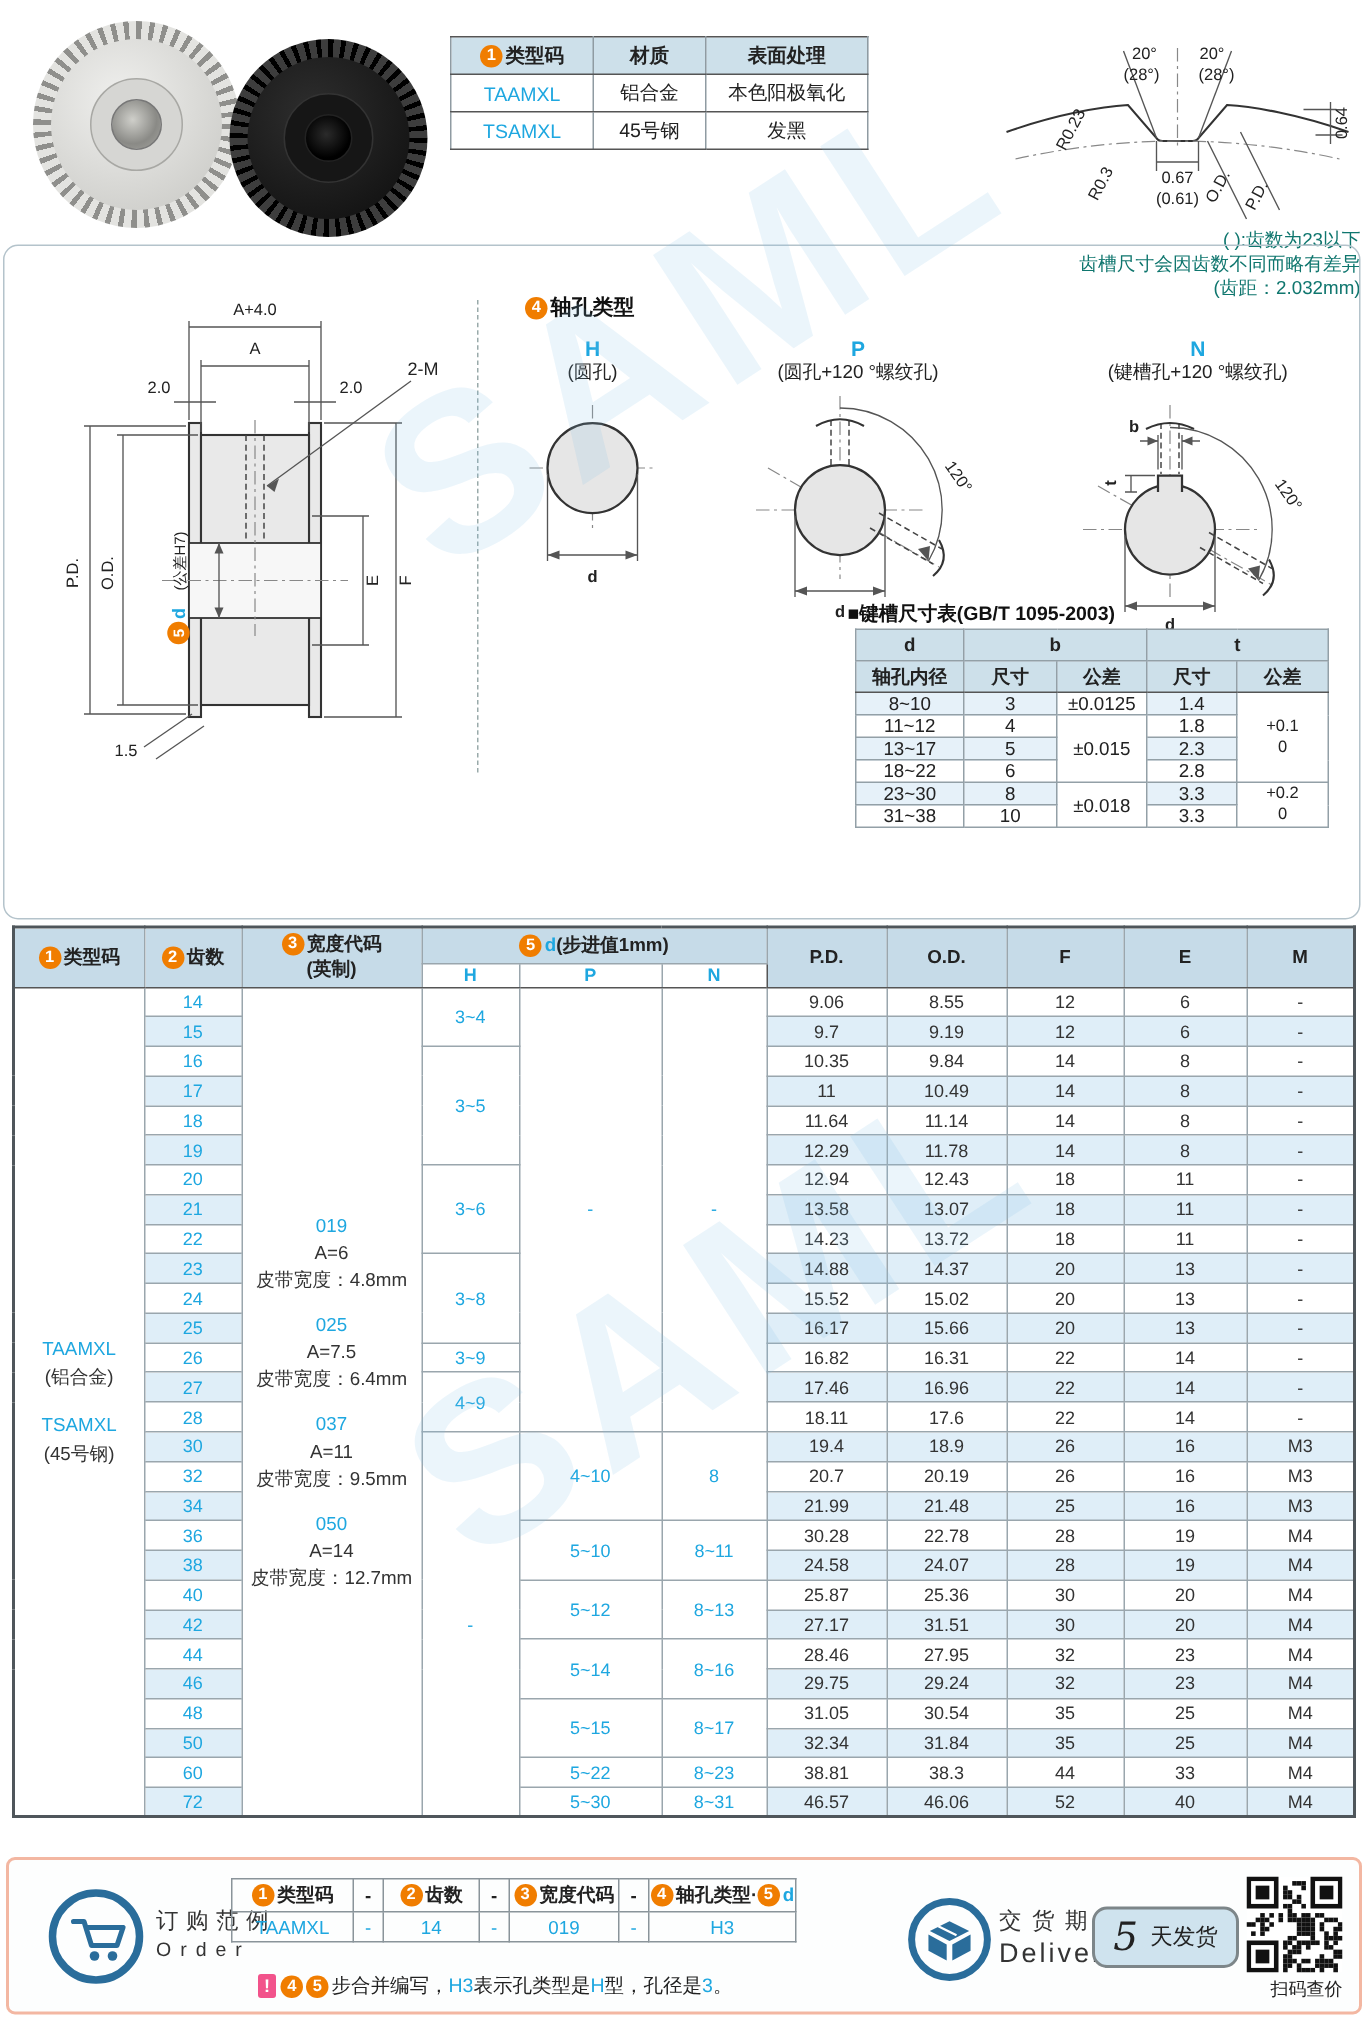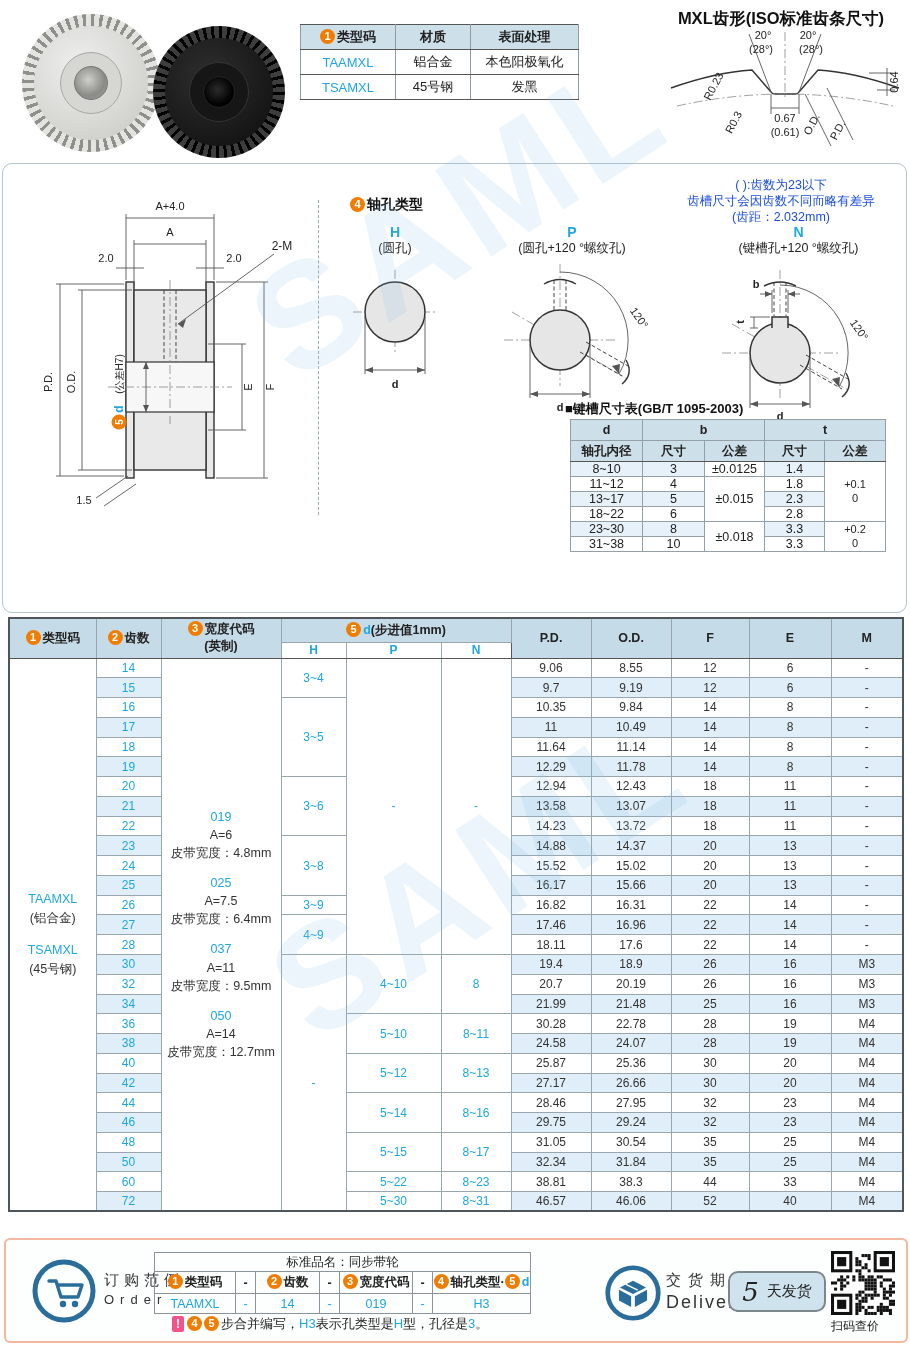--- a/index.html
+++ b/index.html
@@ -106,21 +106,20 @@
           </tr>
           <tr>
             <td class="c-blue">TSAMXL</td>
             <td>45号钢</td>
             <td>发黑</td>
           </tr>
         </tbody>
       </table>
     </div>
 
-  <div class="abs" style="left:655px;top:8px;width:252px;text-align:center;font-size:16.5px;font-weight:bold;color:#111;">MXL齿形(ISO标准齿条尺寸)</div>
   <svg class="abs" style="left:665px;top:28px;" width="240" height="130" viewBox="0 0 240 130">
     <line class="cl" x1="120" y1="4" x2="120" y2="72"></line>
     <path class="out" d="M6,60 C40,48 70,43 87,42 L106,64 Q107,66 110,66 L130,66 Q133,66 134,64 L153,42 C170,43 200,48 234,60"></path>
     <path class="cl" d="M12,78 Q120,54 228,78"></path>
     <line class="dim" x1="106" y1="64" x2="84" y2="6"></line>
     <line class="dim" x1="134" y1="64" x2="156" y2="6"></line>
     <text class="dt" x="98" y="11" text-anchor="middle">20°</text>
     <text class="dt" x="143" y="11" text-anchor="middle">20°</text>
     <text class="dt" x="96" y="25" text-anchor="middle">(28°)</text>
     <text class="dt" x="146" y="25" text-anchor="middle">(28°)</text>
@@ -133,21 +132,21 @@
     <text class="dt" x="120" y="108" text-anchor="middle">(0.61)</text>
     <line class="dim" x1="140" y1="66" x2="166" y2="118"></line>
     <line class="dim" x1="162" y1="60" x2="188" y2="112"></line>
     <text class="dt" transform="rotate(-62 150 98)" x="150" y="98" text-anchor="middle">O.D.</text>
     <text class="dt" transform="rotate(-62 176 104)" x="176" y="104" text-anchor="middle">P.D.</text>
     <line class="dim" x1="204" y1="45" x2="226" y2="45"></line>
     <line class="dim" x1="212" y1="62" x2="230" y2="62"></line>
     <line class="dim" x1="222" y1="40" x2="222" y2="68"></line>
     <text class="dt" transform="rotate(-90 233 54)" x="233" y="54" text-anchor="middle">0.64</text>
   </svg>
-  <div class="abs" style="left:655px;top:152px;width:252px;text-align:center;font-size:12.5px;color:#1d4ed8;line-height:16px;background:#fff;margin-top:25px;">
+  <div class="abs" style="left:655px;top:152px;width:252px;text-align:right;font-size:12.5px;color:#0f766e;line-height:16px;background:#fff;">
     <div>( ):齿数为23以下</div>
     <div>齿槽尺寸会因齿数不同而略有差异</div>
     <div>(齿距：2.032mm)</div>
   </div>
 
   <div class="abs panel" style="left:2px;top:163px;width:903px;height:448px;"></div>
   <div class="abs vdash" style="left:318px;top:200px;height:315px;"></div>
 
   <svg class="abs" style="left:20px;top:192px;" width="322" height="332" viewBox="0 0 322 332">
     <rect x="106" y="90" width="8" height="196" fill="#e9e9e9" stroke="#333" stroke-width="1.4"></rect>
@@ -592,21 +591,21 @@
             <td class="grp" rowspan="2">8~13</td>
             <td class="bL">25.87</td>
             <td class="">25.36</td>
             <td class="">30</td>
             <td class="">20</td>
             <td class="">M4</td>
           </tr>
           <tr>
             <td class="teeth s">42</td>
             <td class="bL s">27.17</td>
-            <td class=" s">26.66</td>
+            <td class=" s">31.51</td>
             <td class=" s">30</td>
             <td class=" s">20</td>
             <td class=" s">M4</td>
           </tr>
           <tr>
             <td class="teeth">44</td>
             <td class="grp" rowspan="2">5~14</td>
             <td class="grp" rowspan="2">8~16</td>
             <td class="bL">28.46</td>
             <td class="">27.95</td>
@@ -679,23 +678,20 @@
           <colgroup>
             <col style="width:81px">
             <col style="width:20px">
             <col style="width:64px">
             <col style="width:20px">
             <col style="width:73px">
             <col style="width:20px">
             <col style="width:98px">
           </colgroup>
           <tbody>
-            <tr>
-              <td class="tt" colspan="7">标准品名：同步带轮</td>
-            </tr>
             <tr class="hr">
     <td><span class="ncirc">1</span>类型码</td>
               <td>-</td>
     <td><span class="ncirc">2</span>齿数</td>
               <td>-</td>
     <td><span class="ncirc">3</span>宽度代码</td>
               <td>-</td>
     <td><span class="ncirc">4</span>轴孔类型·<span class="ncirc">5</span><span class="c-blue">d</span></td>
             </tr>
             <tr class="vr">
@@ -852,16 +848,16 @@
         <rect x="0" y="0" width="21" height="21" fill="#111"></rect>
         <rect x="3" y="3" width="15" height="15" fill="#fff"></rect>
         <rect x="6" y="6" width="9" height="9" fill="#111"></rect>
         <rect x="42" y="0" width="21" height="21" fill="#111"></rect>
         <rect x="45" y="3" width="15" height="15" fill="#fff"></rect>
         <rect x="48" y="6" width="9" height="9" fill="#111"></rect>
         <rect x="0" y="42" width="21" height="21" fill="#111"></rect>
         <rect x="3" y="45" width="15" height="15" fill="#fff"></rect>
         <rect x="6" y="48" width="9" height="9" fill="#111"></rect>
       </svg>
-    <div class="abs" style="left:825px;top:78px;width:64px;text-align:left;font-size:12px;color:#222;">扫码查价</div>
+    <div class="abs" style="left:825px;top:78px;width:64px;text-align:right;font-size:12px;color:#222;">扫码查价</div>
   </div>
 
 </div>
 
 </body></html>

